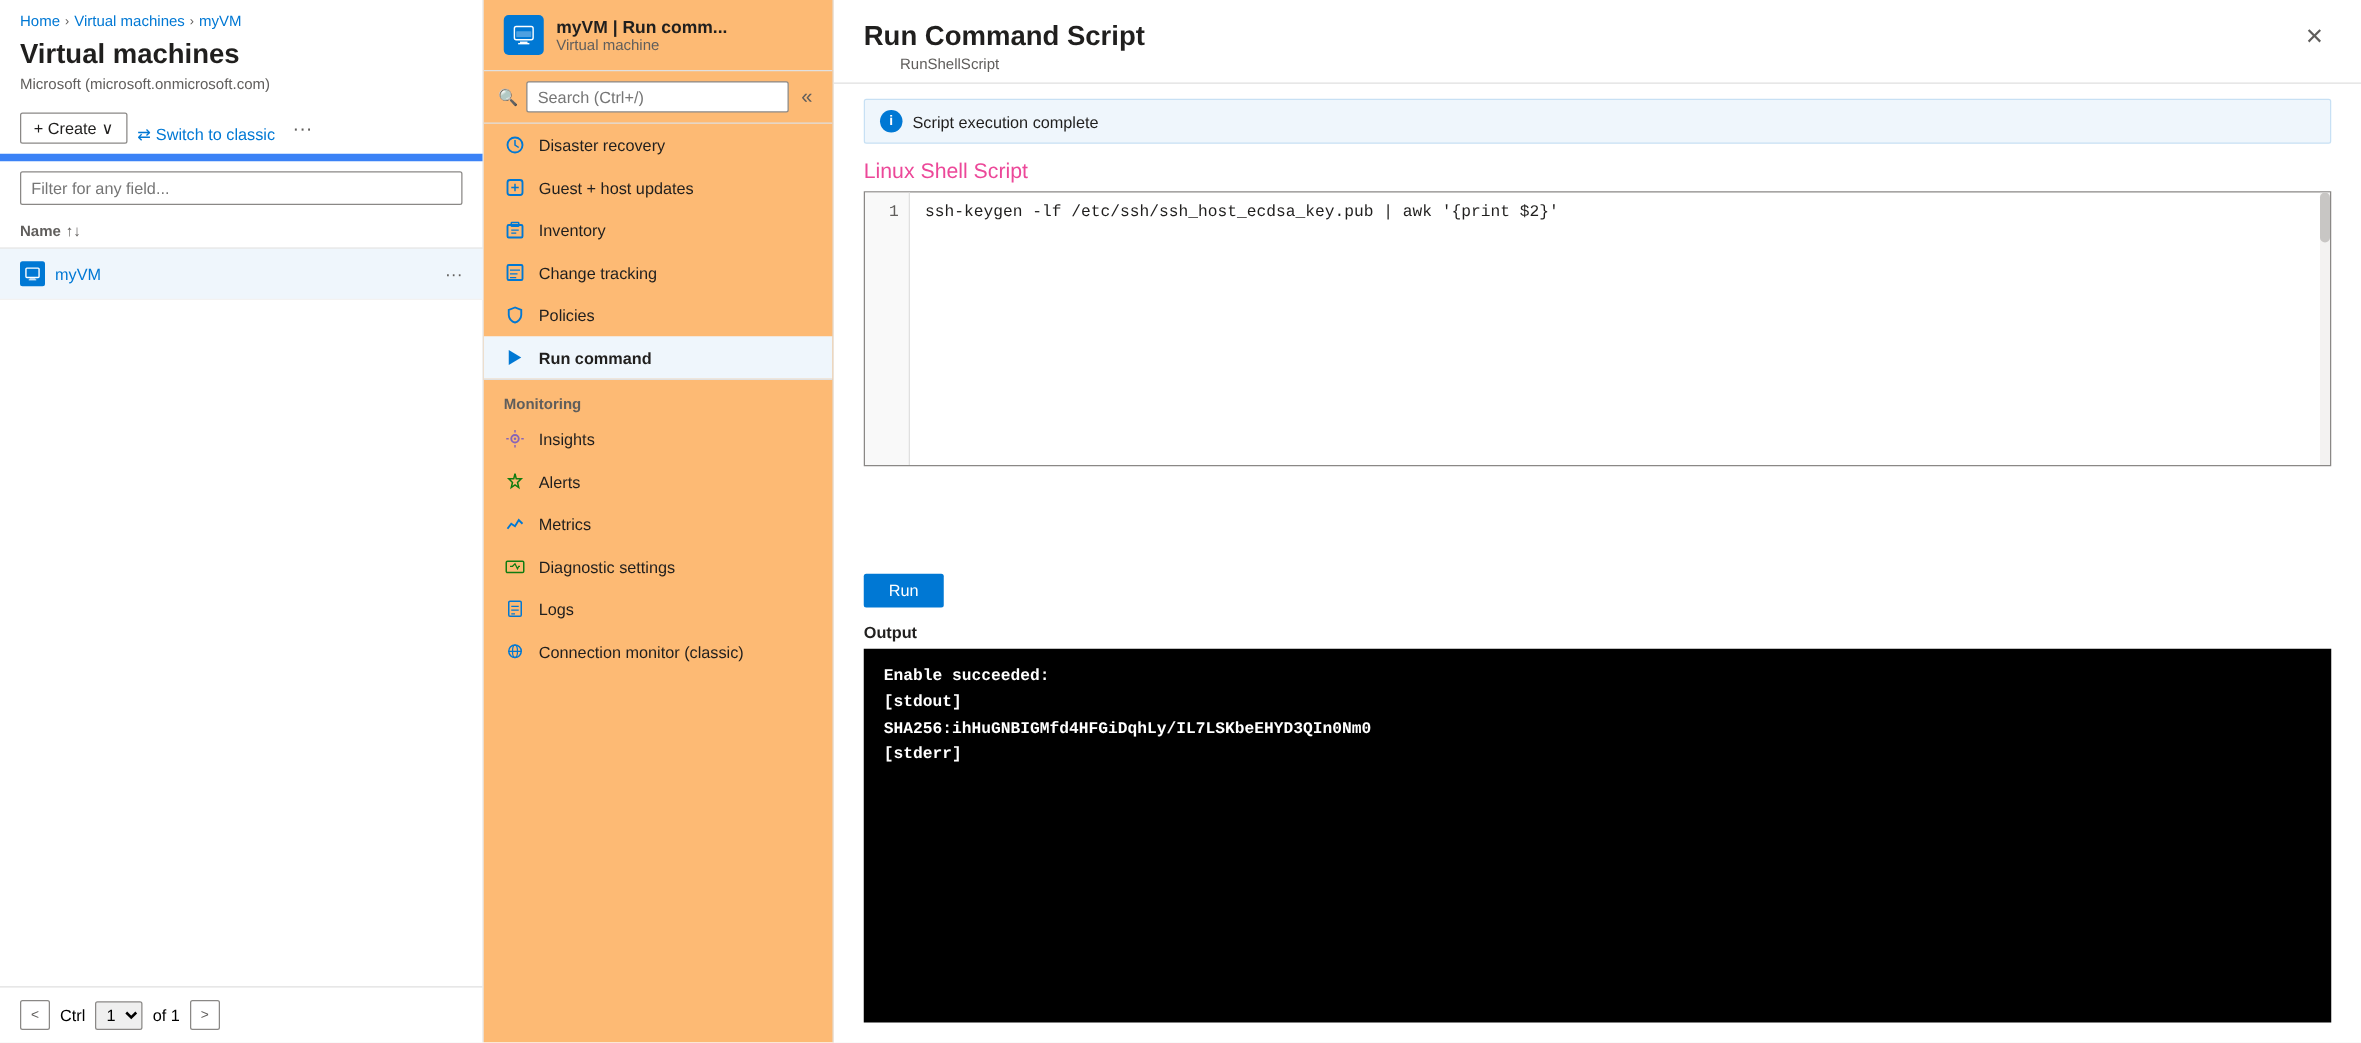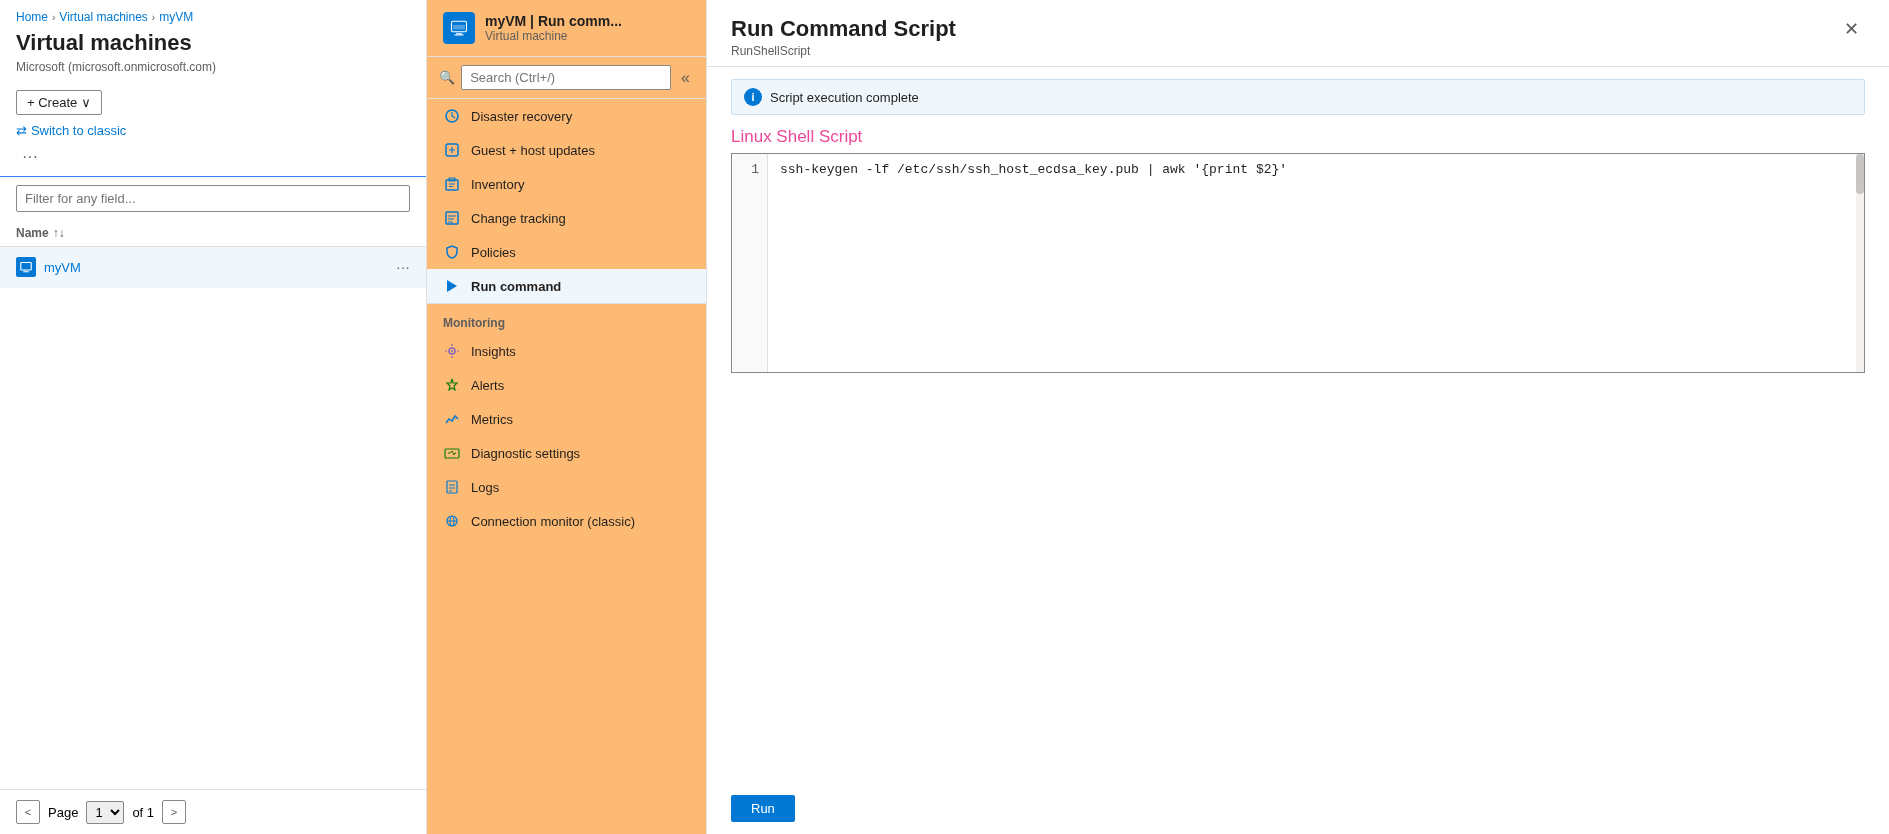--- a/index.html
+++ b/index.html
@@ -1,20 +1,20 @@
 <!DOCTYPE html>
 <html><head>
   <meta charset="utf-8">
   <style>
     * { box-sizing: border-box; margin: 0; padding: 0; }
     body { font-family: 'Segoe UI', Arial, sans-serif; font-size: 13px; background: #f3f3f3; display: flex; height: 834px; overflow: hidden; }
 
     
     .left-panel {
-      width: 427px;
+      width: 387px;
       background: #fff;
       border-right: 1px solid #e0e0e0;
       display: flex;
       flex-direction: column;
       flex-shrink: 0;
     }
 
     .breadcrumb {
       padding: 10px 16px 4px;
       font-size: 12px;
@@ -35,24 +35,23 @@
     }
     .panel-subtitle {
       padding: 0 16px 8px;
       font-size: 12px;
       color: #605e5c;
     }
 
     .toolbar {
       padding: 8px 16px;
       display: flex;
-      align-items: flex-start;
+      align-items: flex-end;
       gap: 8px;
-      border-bottom: 1px solid #3b82f6;
-      flex-direction: column;
+      border-bottom: 6px solid #3b82f6;
     }
     .btn-create {
       background: #fff;
       border: 1px solid #8a8886;
       border-radius: 2px;
       padding: 4px 10px;
       cursor: pointer;
       font-size: 13px;
       display: flex;
       align-items: center;
@@ -272,20 +271,21 @@
     }
     .right-header-title {
       font-size: 22px;
       font-weight: 600;
       color: #201f1e;
     }
     .right-header-subtitle {
       font-size: 12px;
       color: #605e5c;
       margin-top: 2px;
+      margin-left: 29px;
     }
     .close-btn {
       background: none;
       border: none;
       cursor: pointer;
       font-size: 18px;
       color: #605e5c;
       padding: 2px 6px;
     }
 
@@ -448,21 +448,21 @@
           <rect x="1" y="2" width="14" height="10" rx="1" fill="none" stroke="white" stroke-width="1.5"></rect>
           <rect x="5" y="13" width="6" height="1" fill="white"></rect>
           <rect x="4" y="14" width="8" height="1" fill="white"></rect>
         </svg>
     </div>
     <span class="vm-name">myVM</span>
     <button class="vm-more">···</button>
   </div>
   <div class="pagination">
     <button class="page-btn">&lt;</button>
-    <span>Page</span>
+    <span>Ctrl</span>
     <select class="page-select">
       <option>1</option>
     </select>
     <span>of 1</span>
     <button class="page-btn">&gt;</button>
   </div>
 </div>
 
 <div class="middle-panel">
   <div class="vm-header">
@@ -622,13 +622,23 @@
       <div class="scrollbar-track">
         <div class="scrollbar-thumb"></div>
       </div>
     </div>
   </div>
 
   <div class="run-btn-row">
     <button class="run-btn">Run</button>
   </div>
 
+  <div class="output-section">
+    <div class="output-label">Output</div>
+    <div class="output-console">
+        <span class="output-line output-bold">Enable succeeded:</span>
+<span class="output-line output-bold">[stdout]</span>
+<span class="output-line output-bold">SHA256:ihHuGNBIGMfd4HFGiDqhLy/IL7LSKbeEHYD3QIn0Nm0</span>
+<span class="output-line"></span>
+<span class="output-line output-bold">[stderr]</span>
+      </div>
+  </div>
 </div>
 
 </body></html>

